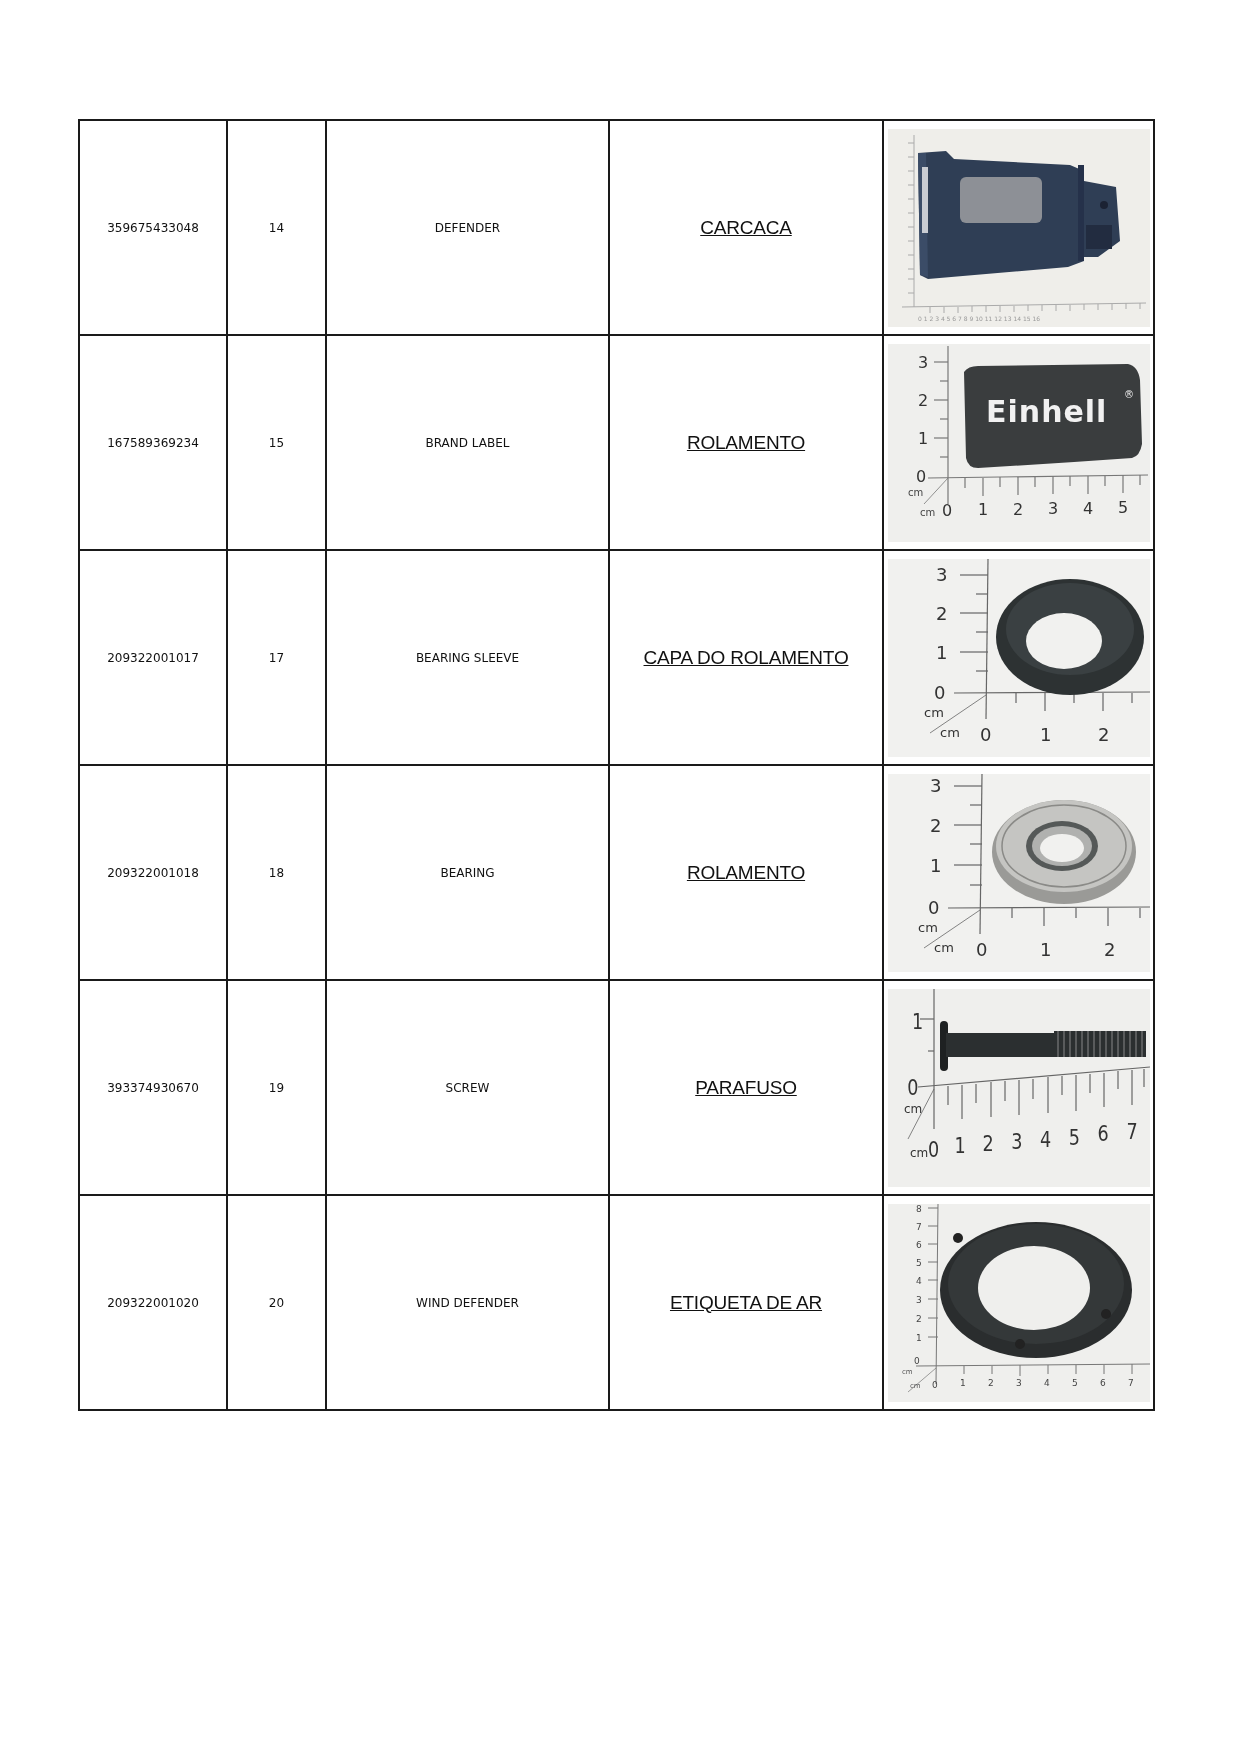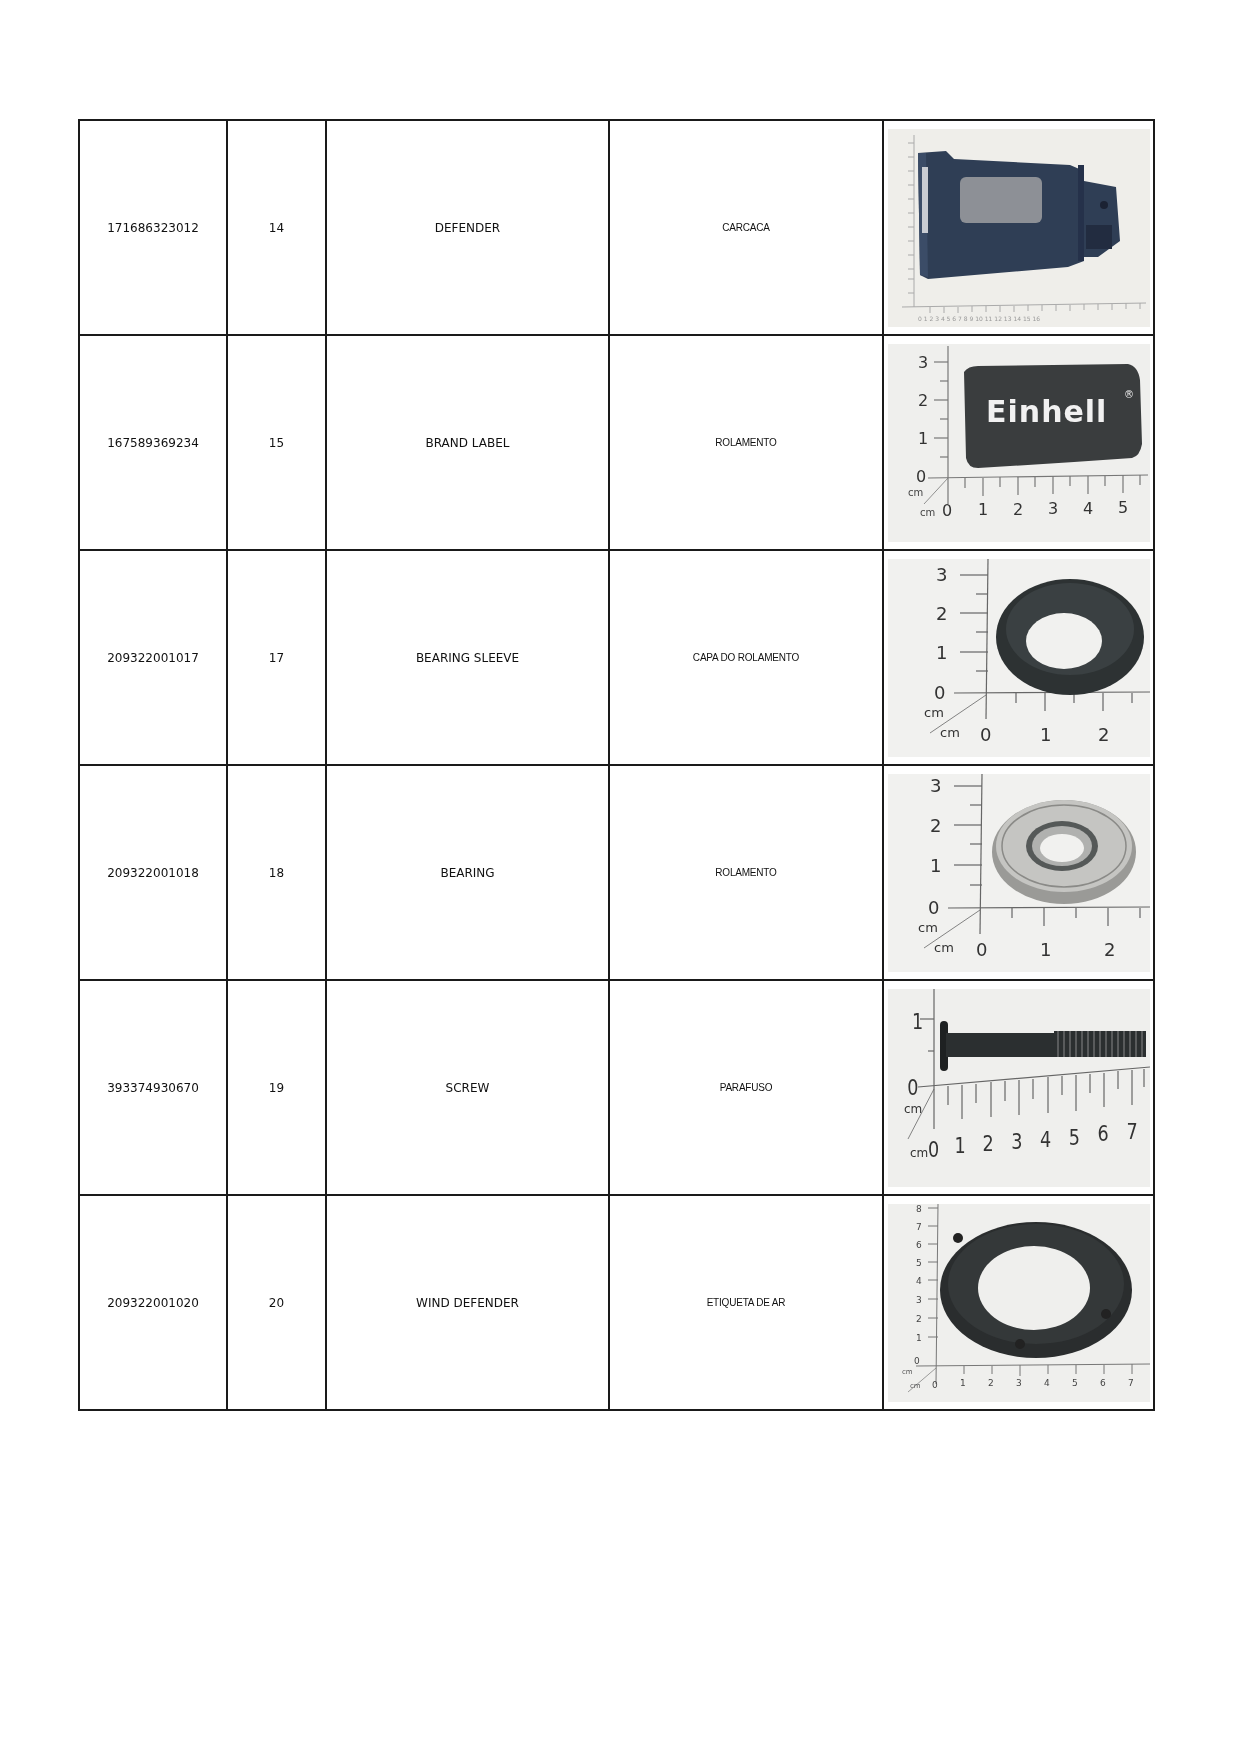--- a/index.html
+++ b/index.html
@@ -13,21 +13,21 @@
     height: 205px; padding: 0;
     text-align: center; vertical-align: middle;
     color: #111;
   }
   .c-code, .c-pos, .c-en {
     font-family: "DejaVu Sans", sans-serif;
     font-size: 12px;
   }
   .c-pt {
     font-family: "Liberation Sans", sans-serif;
-    font-size: 10px; letter-spacing: -0.2px;
+    font-size: 19px; letter-spacing: -0.2px; text-decoration: underline;
   }
   .c-img { padding: 4px 4px 4px 4px !important; }
   .photo {
     display: block; width: 262px; height: 198px; margin: 0 auto;
     background: #eeeeec;
   }
   .photo svg { display: block; width: 262px; height: 198px; }
   .empty-photo { display: block; width: 262px; height: 198px; margin: 0 auto; background: #fff; }
 </style>
 </head>
@@ -37,21 +37,21 @@
   <colgroup>
     <col style="width:148px">
       <col style="width:99px">
       <col style="width:283px">
       <col style="width:274px">
       <col style="width:271px">
   </colgroup>
   <tbody>
 
     <tr>
-      <td class="c-code">171686323012</td>
+      <td class="c-code">359675433048</td>
       <td class="c-pos">14</td>
       <td class="c-en">DEFENDER</td>
       <td class="c-pt">CARCACA</td>
       <td class="c-img">
         <div class="photo">
           <svg viewBox="0 0 262 198">
             <rect width="262" height="198" fill="#efeeea"></rect>
             <line x1="26" y1="6" x2="26" y2="178" stroke="#aaa" stroke-width="1"></line>
             <line x1="14" y1="178" x2="258" y2="174" stroke="#aaa" stroke-width="1"></line>
             <g stroke="#aaa" stroke-width="1">

